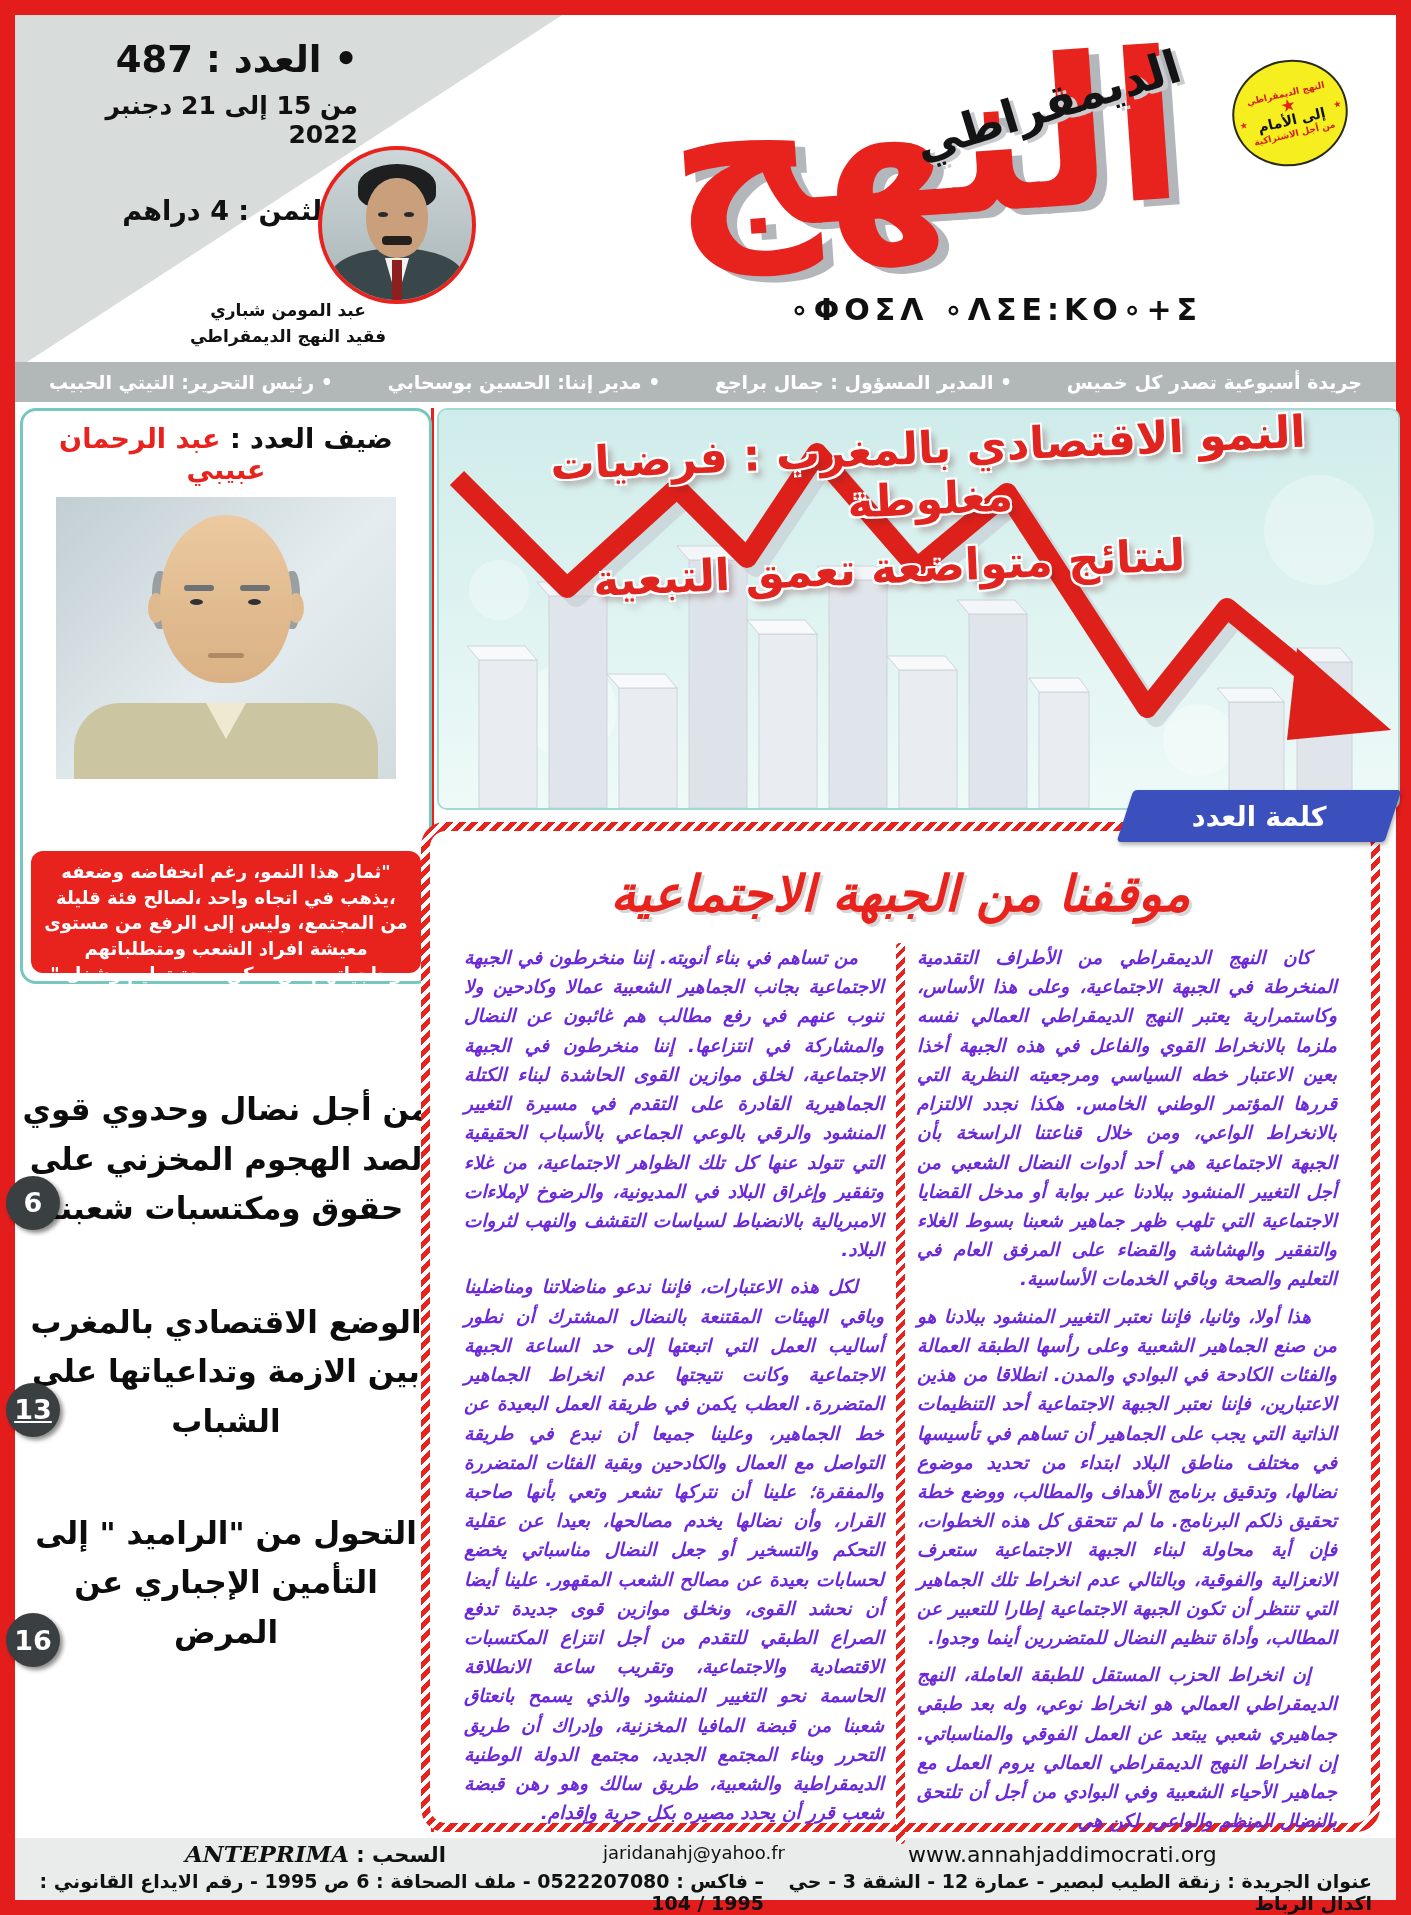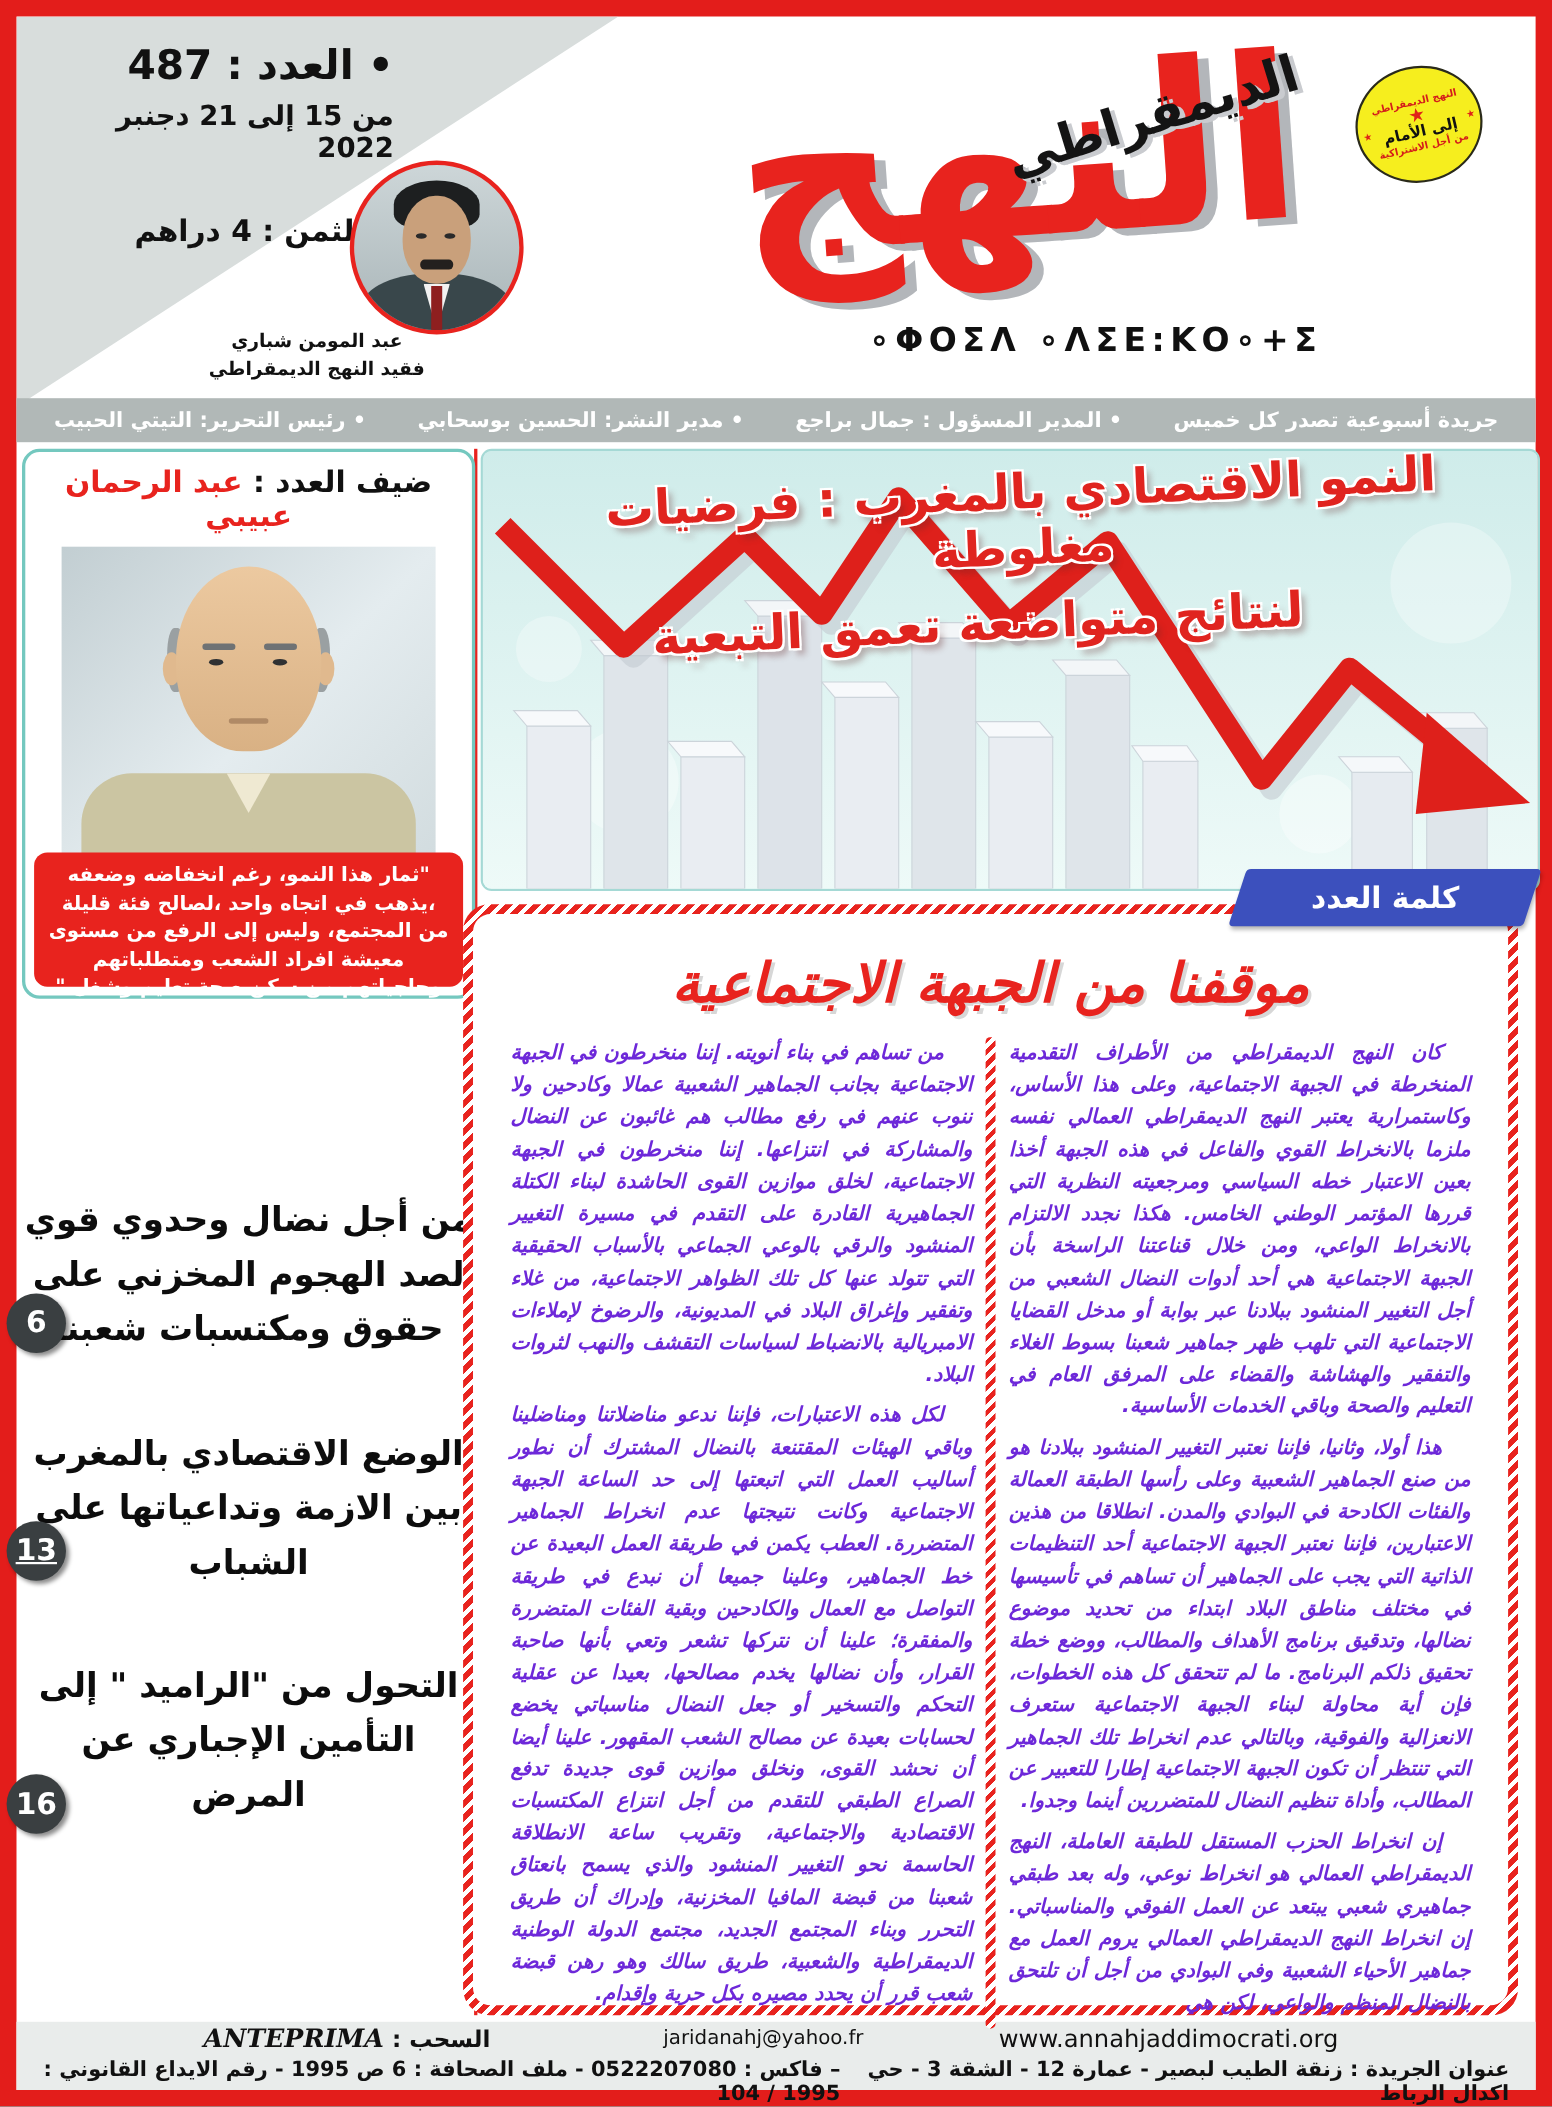--- a/index.html
+++ b/index.html
@@ -66,21 +66,21 @@
                  padding:10px 22px;position:relative;}
   .article-title{margin-top:24px;text-align:center;font-size:50px;font-weight:900;color:#e8231e;
                  text-shadow:-1px -1px 0 #fff,3px 3px 0 #d7d7d7;}
   .cols{display:flex;direction:rtl;margin-top:20px;}
   .col{flex:1;padding:0 12px;direction:rtl;}
   .col p{font-size:18.5px;font-weight:700;line-height:1.58;text-align:justify;color:#6d28d9;
          margin:0 0 8px;text-indent:26px;}
   .col-divider{width:9px;border-radius:4px;flex:0 0 9px;
                background:repeating-linear-gradient(135deg,#e8231e 0 4px,#fff 4px 8px);}
   
-  .guest{position:absolute;left:20px;top:408px;width:412px;height:500px;border:3px solid #74c8bf;
+  .guest{position:absolute;left:20px;top:408px;width:412px;height:576px;border:3px solid #74c8bf;
          border-radius:16px;background:#fff;box-sizing:border-box;}
   .guest-title{margin-top:12px;text-align:center;direction:rtl;font-size:27px;font-weight:900;color:#111;}
   .guest-name{color:#e8231e;}
   .portrait{position:relative;width:340px;height:282px;margin:12px auto 0;overflow:hidden;
             background:linear-gradient(135deg,#c2ced2,#e4ecef 55%,#d2dcdf);}
   .pt-head{position:absolute;top:18px;left:104px;width:132px;height:168px;
            background:linear-gradient(#ecc9a0,#d9b184);border-radius:50% 50% 46% 46%;}
   .pt-ear{position:absolute;top:96px;width:16px;height:30px;background:#e0b98e;border-radius:50%;}
   .pt-hairL{position:absolute;top:74px;left:96px;width:16px;height:58px;background:#9aa0a2;border-radius:40%;}
   .pt-hairR{position:absolute;top:74px;left:228px;width:16px;height:58px;background:#9aa0a2;border-radius:40%;}
@@ -157,21 +157,21 @@
     <div class="op-mus"></div>
   </div>
   <div class="obit-caption">
     <div>عبد المومن شباري</div>
     <div>فقيد النهج الديمقراطي</div>
   </div>
 
   <div class="staffbar">
     <span>جريدة أسبوعية تصدر كل خميس</span>
     <span>• المدير المسؤول : جمال براجع</span>
-    <span>• مدير النشر: الحسين بوسحابي</span>
+    <span>• مدير إننا: الحسين بوسحابي</span>
     <span>• رئيس التحرير: التيتي الحبيب</span>
   </div>
 
   <div class="chart">
     <svg width="959" height="398" viewBox="0 0 959 398">
       <defs>
         <linearGradient id="bg" x1="0" y1="0" x2="0" y2="1">
           <stop offset="0" stop-color="#cfecea"></stop>
             <stop offset="1" stop-color="#eefaf8"></stop>
         </linearGradient>

